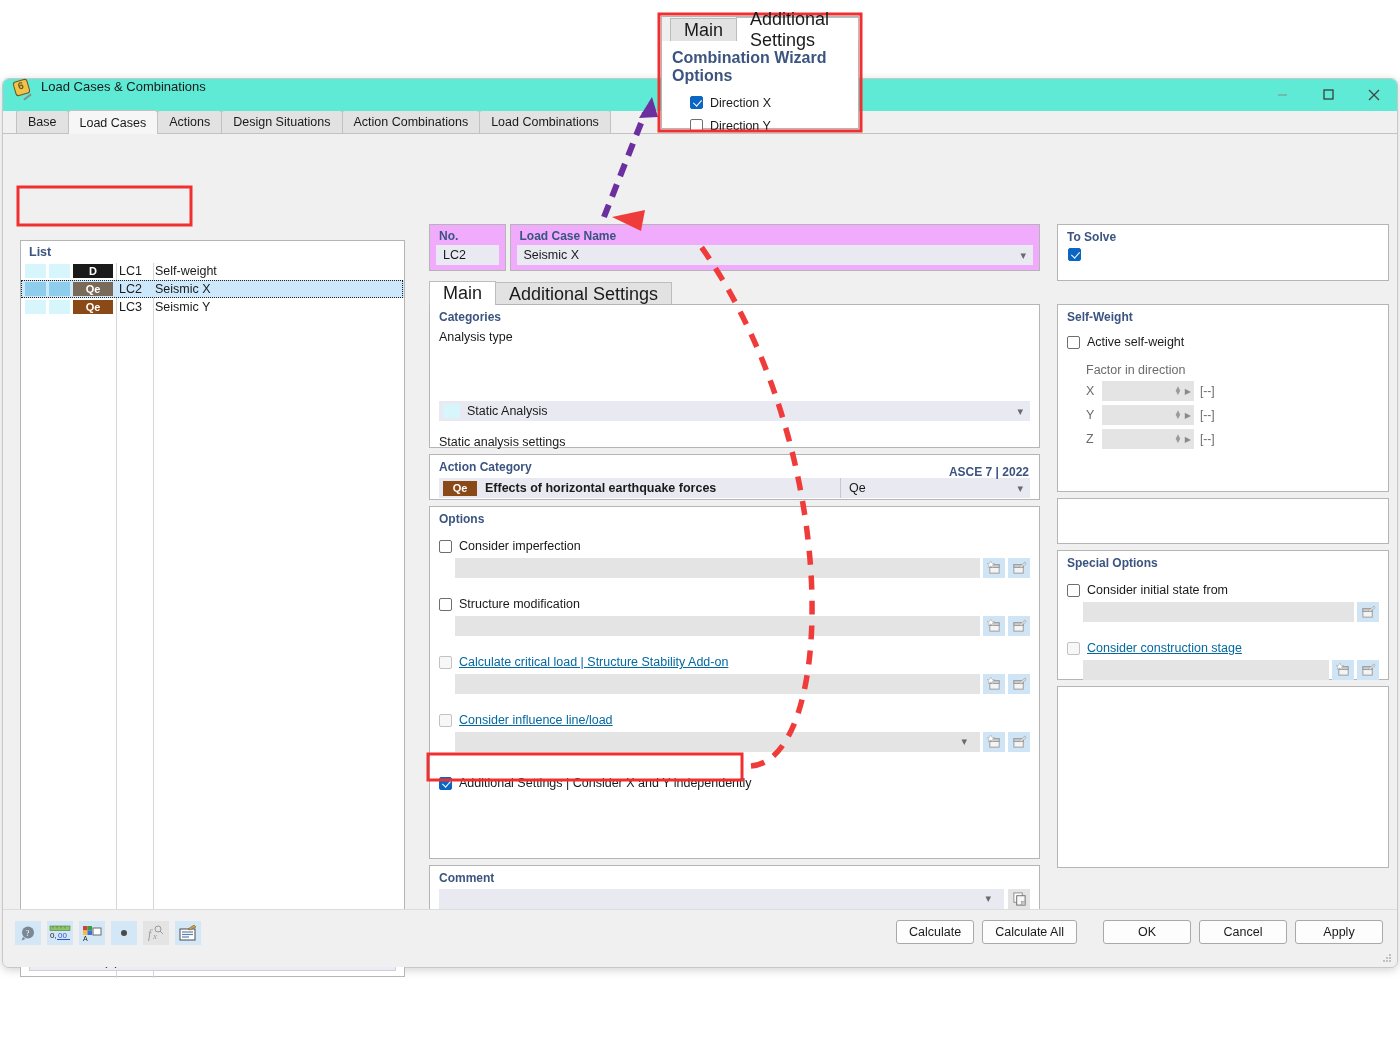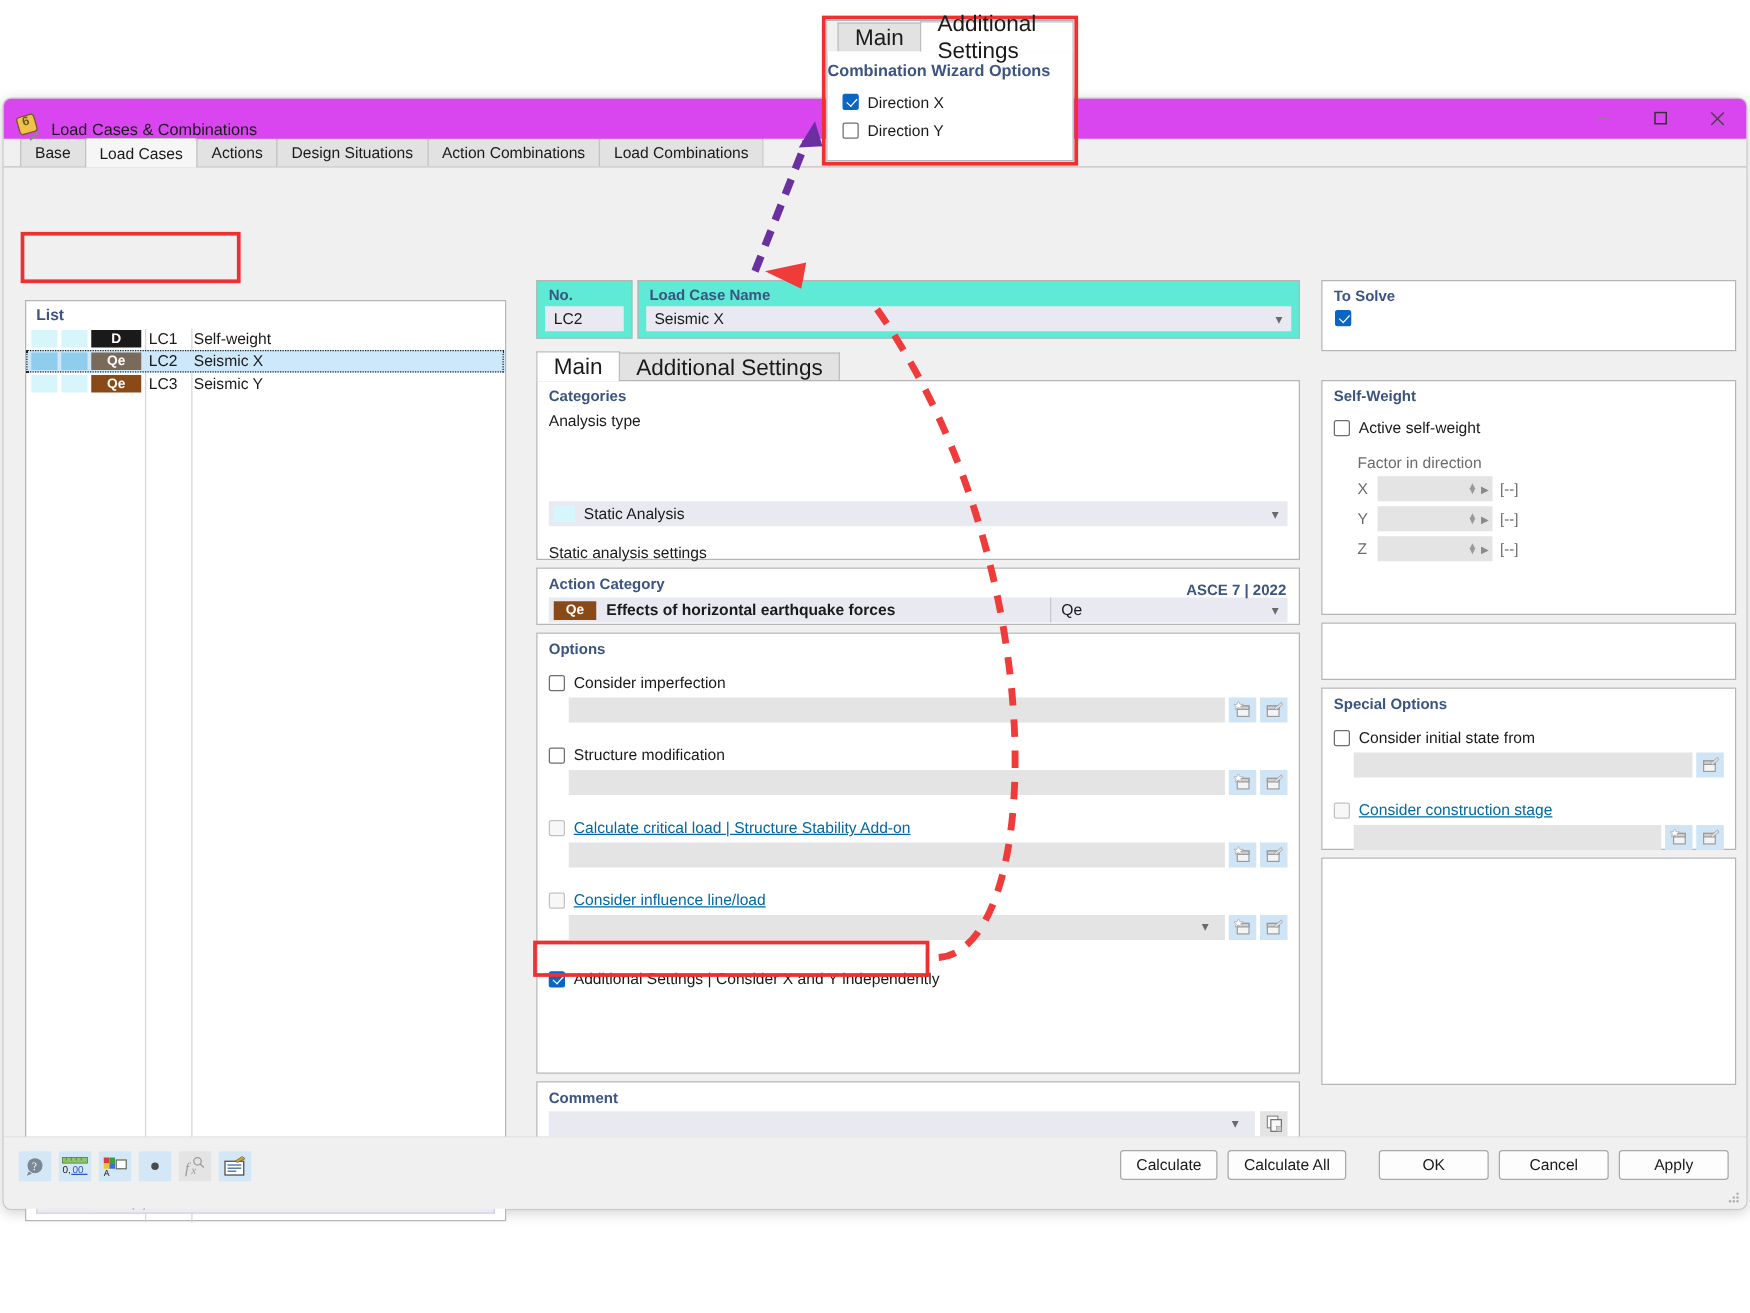--- a/index.html
+++ b/index.html
@@ -21,24 +21,24 @@
     width: 1396px; height: 890px;
     background: #f0f0f0;
     border: 1px solid #c8c8c8;
     border-radius: 7px;
     box-shadow: 0 2px 10px rgba(0,0,0,.18);
   }
   .titlebar {
     position: relative;
     height: 32px;
     display: flex;
-    align-items: flex-end;
+    align-items: flex-start;
     border-top-left-radius: 6px;
     border-top-right-radius: 6px;
-    background: #d946ef;
+    background: #5eead4;
   }
   .title-icon {
     width: 20px; height: 20px;
     margin-left: 10px; margin-right: 8px;
     position: relative;
   }
   .title-icon .tag {
     position: absolute; left: 1px; top: 1px;
     width: 15px; height: 15px;
     background: #f2c14b;
@@ -161,21 +161,21 @@
     display: flex; align-items: center; font-size: 12.5px;
   }
   .list-filter .swatch { width: 42px; height: 13px; background: #d8d8d8; margin-left: 4px; }
   .list-filter .lbl { margin-left: 10px; }
   .caret { margin-left: auto; margin-right: 7px; color: #6a6a6a; font-size: 11px; }
 
   
   .detail-area { position: absolute; left: 414px; top: 89px; right: 12px; bottom: 18px; }
 
   .hdr-row { position: absolute; left: 12px; top: 0; width: 611px; height: 47px; display: flex; }
-  .fieldbox { background: #5eead4; border: 1px solid #b5b5b5; height: 47px; }
+  .fieldbox { background: #f0abfc; border: 1px solid #b5b5b5; height: 47px; }
   .flabel { font-size: 12px; font-weight: bold; color: #3b5480; padding: 4px 0 0 9px; }
   .finput {
     margin: 2px 6px 0 6px; height: 20px;
     background: #e9e9f2;
     display: flex; align-items: center;
     padding-left: 7px; font-size: 12.5px;
   }
 
   .tosolve {
     position: absolute; left: 640px; top: 0; width: 332px; height: 57px;
@@ -287,22 +287,22 @@
   
   .popup {
     position: absolute;
     left: 661px; top: 16px;
     width: 198px; height: 113px;
     background: #ffffff;
     border: 1px solid #b5b5b5;
   }
   .popup .ptabs { display: flex; align-items: flex-end; height: 24px; padding-left: 8px; background: #f0f0f0; }
   .popup-body { padding: 6px 0 0 0; }
-  .popup .ptitle { font-size: 13px; font-weight: bold; color: #3b5480; padding: 2px 0 6px 0; }
-  .popup .opt-row { padding-left: 12px; height: 23px; }
+  .popup .ptitle { font-size: 16px; font-weight: bold; color: #3b5480; padding: 2px 0 6px 10px; }
+  .popup .opt-row { padding-left: 28px; height: 23px; }
 
   
   #anno { position: absolute; left: 0; top: 0; width: 1400px; height: 1050px; pointer-events: none; }
 </style>
 </head>
 <body>
 
 <div id="root">
 
   <div class="window">

